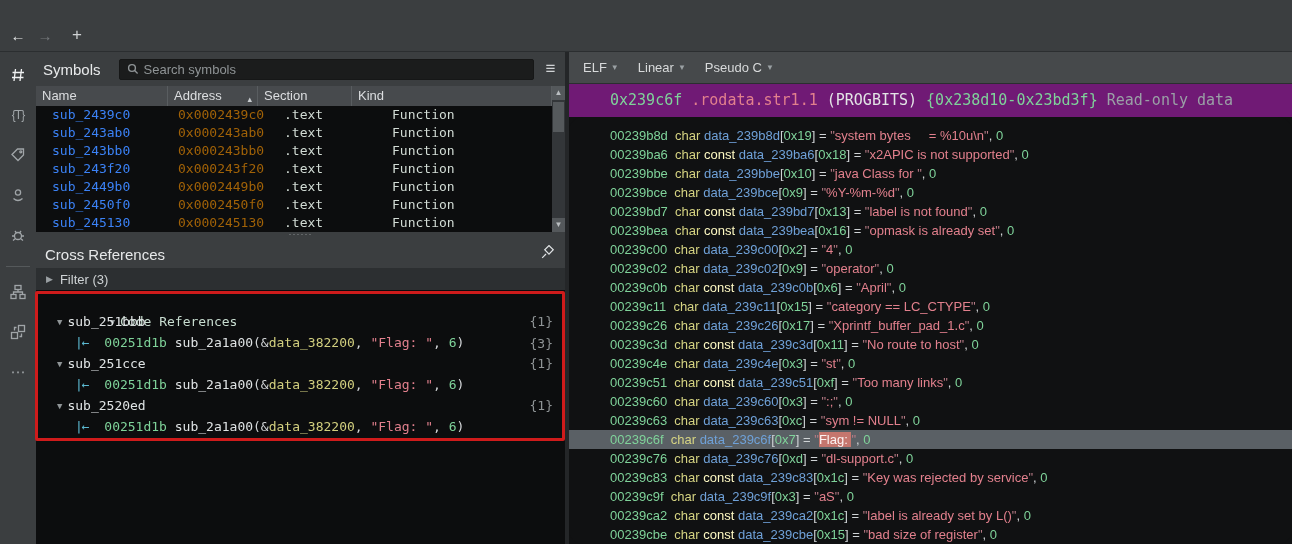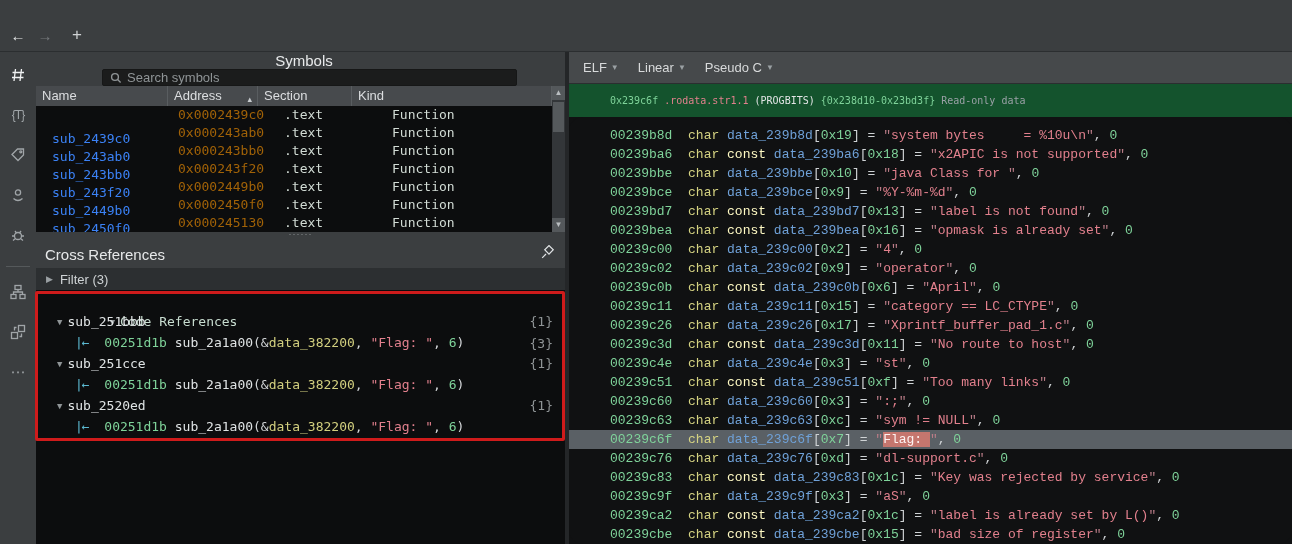--- a/index.html
+++ b/index.html
@@ -31,40 +31,40 @@
     align-items:center; justify-content:center; color:#a0a5a8; font-size:15px; }
   .act-icon svg { stroke:#a0a5a8; fill:none; stroke-width:1.3; }
   .act-icon.active { color:#f0f2f3; }
   .act-icon.active svg { stroke:#f0f2f3; }
   .act-divider { width:24px; height:1px; background:#55595b; margin:2px 0 14px 0; }
   .types-glyph { font-size:12px; letter-spacing:-1px; }
 
   
   .left-panel { position:absolute; left:36px; top:52px; width:529px; height:492px; background:#0c0d0e; }
   .sym-header { position:absolute; left:0; top:0; width:529px; height:34px;
-    background:#3b3e40; display:flex; align-items:center;flex-direction:column; }
+    background:#3b3e40; display:flex; align-items:center; }
   .sym-title { color:#e8eaeb; font-size:15px; margin-left:7px; }
   .search-box { margin-left:18px; width:415px; height:21px; background:#1b1c1c;
     border:1px solid #161717; border-radius:2px; display:flex; align-items:center; }
   .search-box svg { margin:0 5px 0 7px; stroke:#8f9496; fill:none; stroke-width:1.4; }
   .search-box input { background:transparent; border:none; outline:none; color:#c8cccd;
     font-size:13px; width:360px; }
   .search-box input::placeholder { color:#8f9496; }
   .hamburger { margin-left:12px; color:#d0d3d5; font-size:17px; }
 
   .sym-thead { position:absolute; left:0; top:34px; width:529px; height:20px;
     background:#474a4d; display:flex; font-size:13px; color:#dcdee0; }
   .th { border-right:1px solid #595d60; line-height:19px; padding-left:6px; position:relative; }
   .th-name { width:132px; } .th-addr { width:90px; } .th-sect { width:94px; } .th-kind { width:200px; }
   .sort-ind { position:absolute; right:5px; top:4px; font-size:9px; color:#c6cacd; }
 
   .sym-rows { position:absolute; left:0; top:54px; width:516px; height:126px;
     background:#0c0d0e; font-family:"DejaVu Sans Mono", monospace; font-size:13px; }
   .sym-row { height:18px; line-height:18px; display:flex; white-space:pre; }
-  .c-name { width:142px; padding-left:16px; color:#3b82f6;margin-top:24px; }
+  .c-name { width:142px; padding-left:16px; color:#3b82f6; }
   .c-addr { width:95px; color:#a16207; }
   .c-sect { width:99px; padding-left:11px; color:#d2dcd5; }
   .c-kind { padding-left:20px; color:#d2dcd5; }
 
   
   .sbar { position:absolute; left:516px; top:34px; width:13px; height:146px; background:#333639; }
   .sbar-btn { position:absolute; left:0; width:13px; height:14px; background:#54585b;
     color:#b9bdc0; font-size:8px; text-align:center; line-height:14px; }
   .sbar-up { top:0; } .sbar-down { bottom:0; }
   .sbar-thumb { position:absolute; left:1px; top:16px; width:11px; height:30px; background:#55595c; }
@@ -101,28 +101,28 @@
     border:3px solid #cf1b1b; border-radius:2px; pointer-events:none; z-index:50; }
 
   
   .rdivider { position:absolute; left:565px; top:52px; width:4px; height:492px; background:#242628; }
   .right-panel { position:absolute; left:569px; top:52px; width:723px; height:492px; background:#101112; }
   .view-toolbar { position:absolute; left:0; top:0; width:723px; height:32px; background:#46494b;
     border-bottom:1px solid #2b2e30; display:flex; align-items:center; }
   .vt-item { color:#d8dadb; font-size:13px; margin-left:9px; padding:0 5px;text-align:center; }
   .vt-caret { color:#9aa0a3; font-size:8px; margin-left:4px; vertical-align:2px; }
 
-  .section-band { position:absolute; left:0; top:32px; width:723px; height:33px; background:#14532d;
-    font-family:"DejaVu Sans Mono", monospace; font-size:10px; line-height:33px; white-space:pre;
+  .section-band { position:absolute; left:0; top:32px; width:723px; height:33px; background:#701a75;
+    font-family:"DejaVu Sans Mono", monospace; font-size:15px; line-height:33px; white-space:pre;
     padding-left:41px; }
   .hdr-addr { color:#7fd39a; } .hdr-sect { color:#e2808d; } .hdr-type { color:#e3e5e6; }
   .hdr-range { color:#7fd39a; } .hdr-note { color:#9aa0a6; }
 
   .linear { position:absolute; left:0; top:65px; width:723px; height:427px; background:#101112;
-    font-family:Liberation Mono, monospace; font-size:13px; padding-top:9px;border-radius:14px; }
+    font-family:Liberation Sans, sans-serif; font-size:13px; padding-top:9px;border-radius:14px; }
   .lv-line { height:19px; line-height:19px; white-space:pre; padding-left:41px; }
   .lv-line.sel { background:#5a6065; }
   .t-addr { color:#7fd39a; } .t-kw { color:#d5d382; } .t-const { color:#fef9c3; }
   .t-var { color:#6fa1d8; } .t-p { color:#cfd3d5; } .t-num { color:#7fd39a; }
   .t-str { color:#e2808d; } .t-q { color:#b97c87; }
   .flag-hl { background:#c5766e; color:#fdf3f2; }
 </style>
 </head>
 <body>
 

